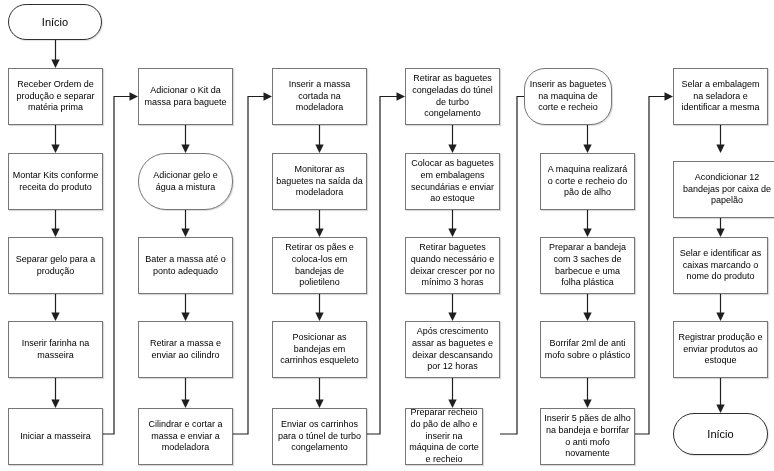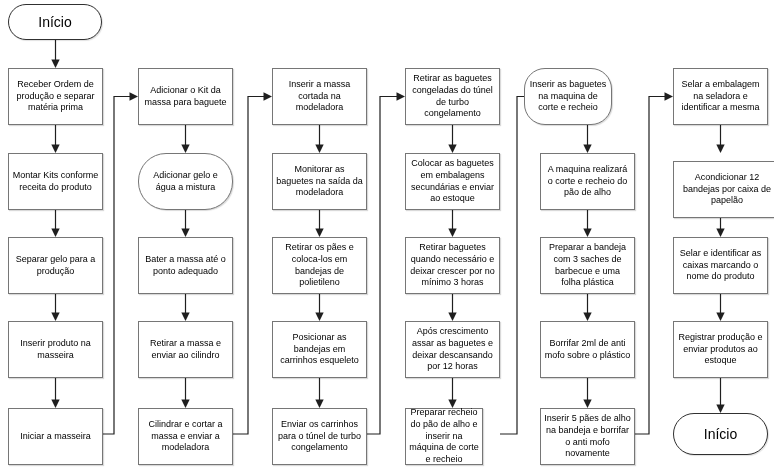--- a/index.html
+++ b/index.html
@@ -12,21 +12,21 @@
     position:absolute; box-sizing:border-box;
     border:1px solid #767676; background:#ffffff;
     display:flex; align-items:center; justify-content:center;
     text-align:center; font-size:9px; line-height:1.3; color:#000;
     padding:2px 3px; box-shadow:1px 1px 1px rgba(0,0,0,0.15);
   }
   .terminal {
     position:absolute; box-sizing:border-box;
     border:1.4px solid #303030; background:#ffffff; border-radius:999px;
     display:flex; align-items:center; justify-content:center;
-    text-align:center; font-size:14px; color:#000;
+    text-align:center; font-size:11px; color:#000;
     box-shadow:1px 1px 1px rgba(0,0,0,0.12);
   }
 </style>
 </head>
 <body>
 
 <div class="canvas">
   <svg class="connector-layer" width="774" height="471" viewBox="0 0 774 471">
       <path d="M55.5,40 V61" fill="none" stroke="#1f1f1f" stroke-width="1.2"></path>
       <polygon points="51.3,59.5 59.7,59.5 55.5,68" fill="#1f1f1f"></polygon>
@@ -87,21 +87,21 @@
       <path d="M500,434 H517 V96.5 H533" fill="none" stroke="#1f1f1f" stroke-width="1.2"></path>
       <polygon points="531.5,92.3 531.5,100.7 540,96.5" fill="#1f1f1f"></polygon>
       <path d="M635,434 H649 V96.5 H666" fill="none" stroke="#1f1f1f" stroke-width="1.2"></path>
       <polygon points="664.5,92.3 664.5,100.7 673,96.5" fill="#1f1f1f"></polygon>
     </svg>
   <div id="nodes-layer">
       <div class="terminal" style="left: 8px; top: 4px; width: 94px; height: 36px;">Início</div>
       <div class="node" style="left: 8px; top: 68px; width: 95px; height: 57px;">Receber Ordem de produção e separar matéria prima</div>
       <div class="node" style="left: 8px; top: 153px; width: 95px; height: 57px;">Montar Kits conforme receita do produto</div>
       <div class="node" style="left: 8px; top: 237px; width: 95px; height: 57px;">Separar gelo para a produção</div>
-      <div class="node" style="left: 8px; top: 321px; width: 95px; height: 57px;">Inserir produto na masseira</div>
+      <div class="node" style="left: 8px; top: 321px; width: 95px; height: 57px;">Inserir farinha na masseira</div>
       <div class="node" style="left: 8px; top: 408px; width: 95px; height: 57px;">Iniciar a masseira</div>
       <div class="node" style="left: 138px; top: 68px; width: 95px; height: 57px;">Adicionar o Kit da massa para baguete</div>
       <div class="node" style="left: 138px; top: 153px; width: 95px; height: 57px; border-radius: 28px;">Adicionar gelo e água a mistura</div>
       <div class="node" style="left: 138px; top: 237px; width: 95px; height: 57px;">Bater a massa até o ponto adequado</div>
       <div class="node" style="left: 138px; top: 321px; width: 95px; height: 57px;">Retirar a massa e enviar ao cilindro</div>
       <div class="node" style="left: 138px; top: 408px; width: 95px; height: 57px;">Cilindrar e cortar a massa e enviar a modeladora</div>
       <div class="node" style="left: 272px; top: 68px; width: 95px; height: 57px;">Inserir a massa cortada na modeladora</div>
       <div class="node" style="left: 272px; top: 153px; width: 95px; height: 57px;">Monitorar as baguetes na saída da modeladora</div>
       <div class="node" style="left: 272px; top: 237px; width: 95px; height: 57px;">Retirar os pães e coloca-los em bandejas de polietileno</div>
       <div class="node" style="left: 272px; top: 321px; width: 95px; height: 57px;">Posicionar as bandejas em carrinhos esqueleto</div>

